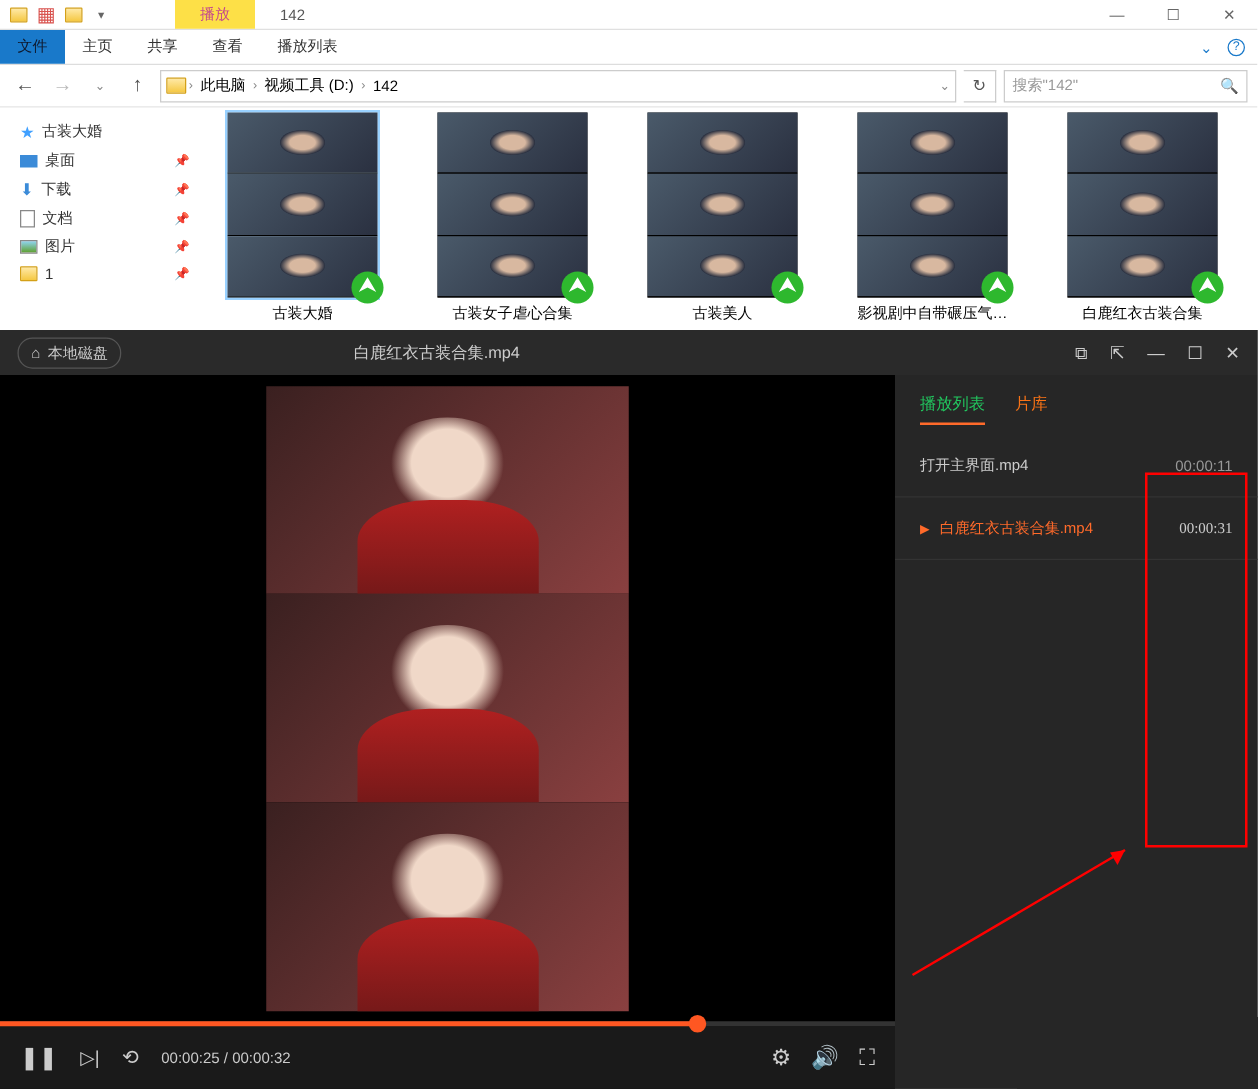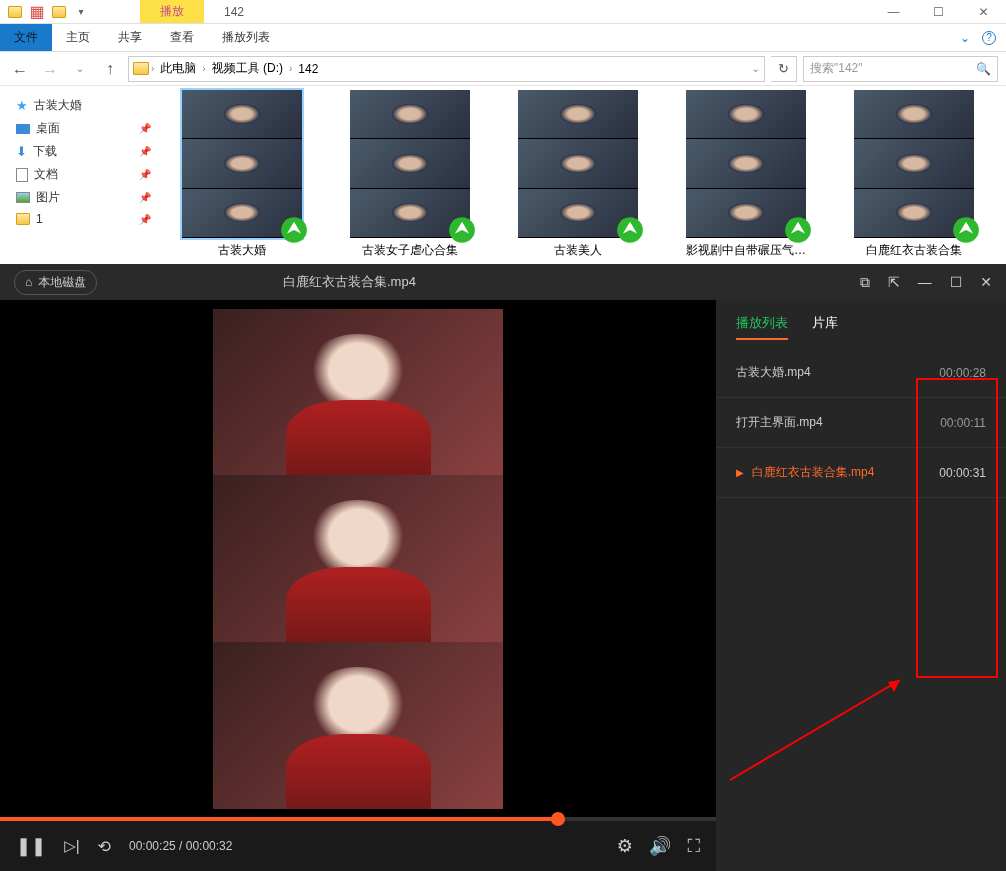--- a/index.html
+++ b/index.html
@@ -66,29 +66,29 @@
 .vframe::after { content: ""; position: absolute; left: 25%; top: 55%; width: 50%; height: 50%; background: linear-gradient(#b02020,#701818); border-radius: 40% 40% 0 0; }
 .progress { height: 4px; background: #333; position: relative; }
 .progress-fill { position: absolute; left: 0; top: 0; height: 100%; background: #ff5722; }
 .progress-dot { position: absolute; top: -5px; width: 14px; height: 14px; background: #ff5722; border-radius: 50%; }
 .controls { height: 50px; background: #1a1a1a; display: flex; align-items: center; padding: 0 16px; gap: 18px; font-size: 12px; }
 .ctrl-ico { font-size: 18px; color: #ccc; }
 .ctrl-right { margin-left: auto; display: flex; gap: 16px; align-items: center; }
 
 .playlist { width: 290px; background: #262626; display: flex; flex-direction: column; font-size: 13px; }
 .pl-tabs { display: flex; gap: 24px; padding: 14px 20px 8px; }
-.pl-tab { color: #ffffff; padding-bottom: 6px; }
+.pl-tab { color: #f97316; padding-bottom: 6px; }
 .pl-tab.active { color: #22c55e; border-bottom: 2px solid #ff6a2a; }
 .pl-sub { display: flex; align-items: center; padding: 8px 20px; color: #999; font-size: 12px; }
 .pl-sub-icons { margin-left: auto; display: flex; gap: 14px; font-size: 13px; }
 .pl-list { flex: 1; }
 .pl-item { display: flex; align-items: center; padding: 0 20px; height: 50px; border-bottom: 1px solid #333; color: #ccc; font-size: 12px; }
 .pl-item.active { color: #ff6a2a; }
 .pl-item .dur { margin-left: auto; color: #999; font-size: 12px; }
-.pl-item.active .dur { color: #ccc; }
+.pl-item.active .dur { color: #ccc; font-family: Liberation Serif, serif; }
 .play-tri { margin-right: 8px; font-size: 10px; }
 
 
 .red-box { position: absolute; border: 2px solid #ff0000; pointer-events: none; }
 .red-arrow { position: absolute; pointer-events: none; }
 </style>
 </head>
 <body>
 
 <div class="explorer-title">
@@ -283,24 +283,20 @@
         </div>
       </div>
     </div>
     <div class="playlist">
       <div class="pl-tabs">
         <div class="pl-tab active">播放列表</div>
         <div class="pl-tab">片库</div>
       </div>
       <div class="pl-list" id="playlist-list">
           <div class="pl-item">
-      <span>古装大婚.mp4</span>
-      <span class="dur">00:00:28</span>
-    </div>
-          <div class="pl-item">
       <span>打开主界面.mp4</span>
       <span class="dur">00:00:11</span>
     </div>
           <div class="pl-item active">
       <span class="play-tri">▶</span>
             <span>白鹿红衣古装合集.mp4</span>
       <span class="dur">00:00:31</span>
     </div>
         </div>
     </div>

